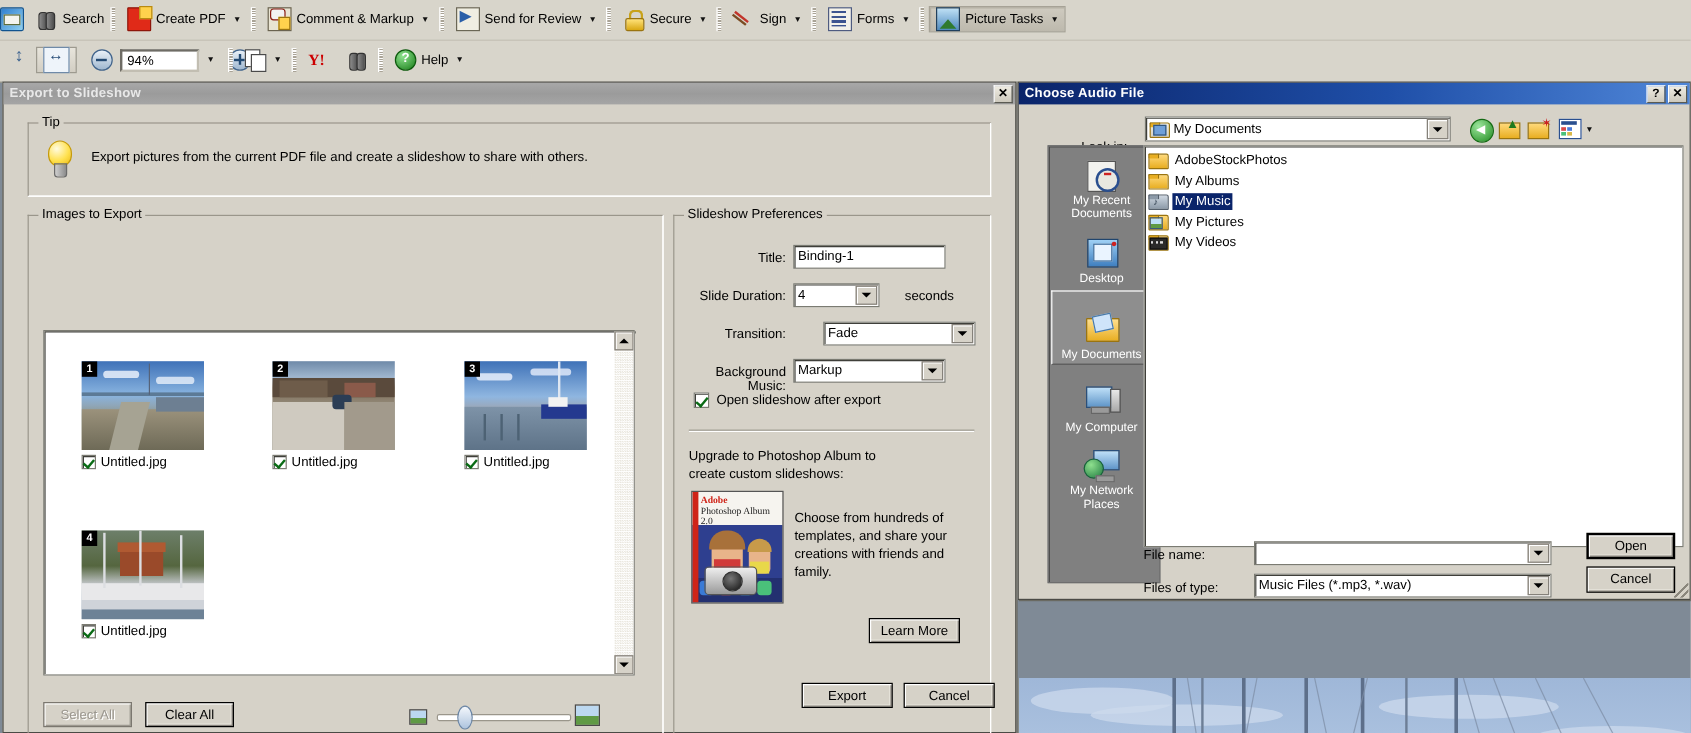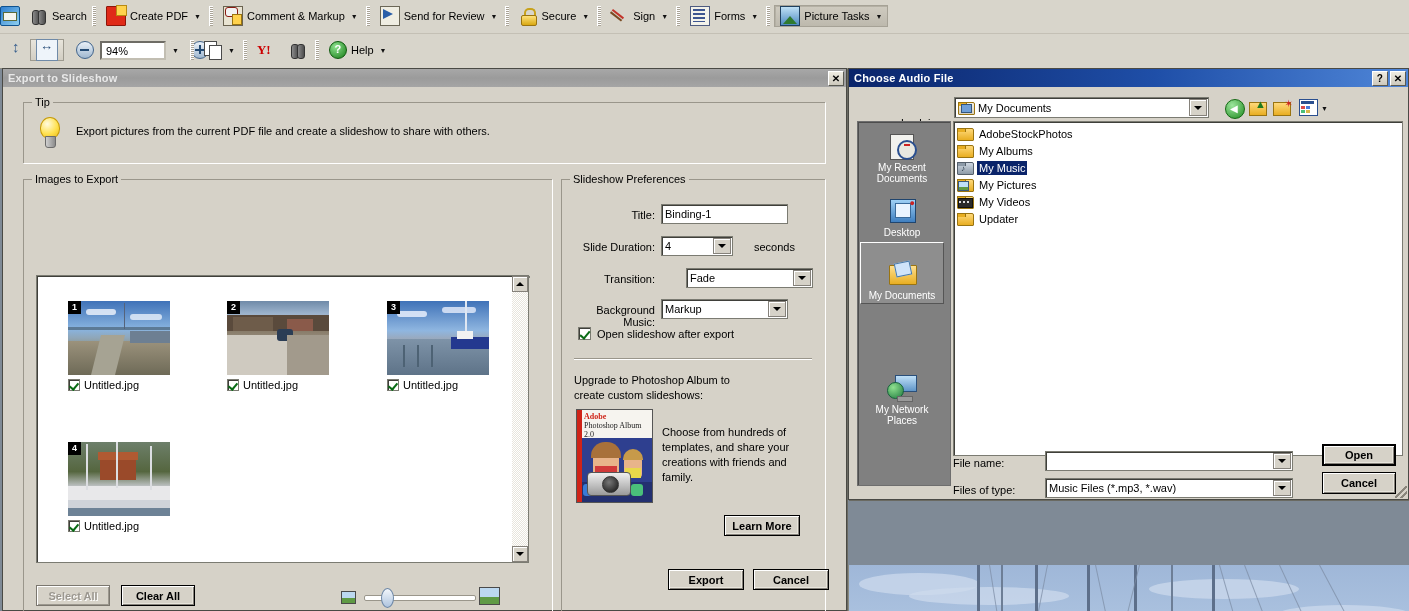--- a/index.html
+++ b/index.html
@@ -152,21 +152,20 @@
   .lbl.right { text-align: right; }
 
   .btn {
     position: absolute; box-sizing: border-box;
     background: #d6d2c8;
     border: 1px solid #000;
     box-shadow: inset 1px 1px 0 #fff, inset -1px -1px 0 #85817a, inset -2px -2px 0 #e8e5dc;
     font-size: 11px; text-align: left; color: #000;
     display: flex; align-items: center; justify-content: center;
     cursor: default;
-    font-weight: bold;
   }
   .btn.flat {
     border: 1px solid #7b776f;
     box-shadow: inset 1px 1px 0 #fff, inset -1px -1px 0 #9c988f;
   }
   .btn.disabled { color: #9b978f; text-shadow: 1px 1px 0 #fff; }
   .btn.default { border: 2px solid #000; }
 
   .textfield {
     position: absolute; box-sizing: border-box; background: #fff;
@@ -666,21 +665,21 @@
     </div>
     <div style="position:absolute;left:450px;top:30px;width:17px;height:15px;background:#fff;border:1px solid #2a4f8f;">
       <span style="position:absolute;left:1px;top:1px;width:13px;height:3px;background:#2a4f8f;"></span>
       <span style="position:absolute;left:1px;top:6px;width:4px;height:3px;background:#d84a4a;"></span>
       <span style="position:absolute;left:6px;top:6px;width:4px;height:3px;background:#4a7ad8;"></span>
       <span style="position:absolute;left:1px;top:10px;width:4px;height:3px;background:#4ac07a;"></span>
       <span style="position:absolute;left:6px;top:10px;width:4px;height:3px;background:#d8b84a;"></span>
     </div>
     <span class="caret" style="position:absolute;left:470px;top:36px;">▼</span>
 
-    <div class="places" style="left:8px; top:52px; width:92px; height:363px;">
+    <div class="places" style="left:24px; top:52px; width:92px; height:363px;">
       <div class="place" style="top:2px; height:62px;">
         <span class="pic">
           <span style="position:absolute;left:3px;top:2px;width:22px;height:24px;background:#f2f2ee;border:1px solid #555;"></span>
           <span style="position:absolute;left:10px;top:8px;width:16px;height:16px;border-radius:50%;background:#e8e8e0;border:2px solid #2a4f8f;"></span>
           <span style="position:absolute;left:17px;top:12px;width:6px;height:2px;background:#cc2222;"></span>
         </span>
         <span>My Recent Documents</span>
       </div>
       <div class="place" style="top:64px; height:54px;">
         <span class="pic">
@@ -689,20 +688,28 @@
           <span style="position:absolute;right:2px;top:1px;color:#cc2222;font-size:9px;">●</span>
         </span>
         <span>Desktop</span>
       </div>
       <div class="place sel" style="top:120px; height:62px;">
         <span class="pic">
           <span style="position:absolute;left:2px;bottom:3px;width:26px;height:18px;background:linear-gradient(180deg,#ffdf8e,#e8ae22);border:1px solid #9a7410;border-radius:1px;"></span>
           <span style="position:absolute;left:8px;top:2px;width:14px;height:12px;background:#cfe4fa;border:1px solid #4a7aa8;transform:rotate(-12deg);"></span>
         </span>
         <span>My Documents</span>
+      </div>
+      <div class="place" style="top:184px; height:58px;">
+        <span class="pic">
+          <span style="position:absolute;left:2px;top:1px;width:20px;height:16px;background:linear-gradient(180deg,#bfe0f8,#5f95c8);border:1px solid #2a4f7a;"></span>
+          <span style="position:absolute;left:22px;top:3px;width:7px;height:18px;background:linear-gradient(180deg,#e8e8e8,#a8a8a8);border:1px solid #555;"></span>
+          <span style="position:absolute;left:6px;top:18px;width:14px;height:4px;background:#9a9a9a;border:1px solid #666;"></span>
+        </span>
+        <span>My Computer</span>
       </div>
       <div class="place" style="top:244px; height:62px;">
         <span class="pic">
           <span style="position:absolute;left:8px;top:1px;width:20px;height:15px;background:linear-gradient(180deg,#bfe0f8,#5f95c8);border:1px solid #2a4f7a;"></span>
           <span style="position:absolute;left:0px;top:8px;width:15px;height:15px;border-radius:50%;background:radial-gradient(circle at 35% 30%,#8fe08f,#1f7a3f);border:1px solid #16603a;"></span>
           <span style="position:absolute;left:10px;bottom:0;width:14px;height:4px;background:#9a9a9a;border:1px solid #666;"></span>
         </span>
         <span>My Network Places</span>
       </div>
     </div>
@@ -740,27 +747,20 @@
       </div>
       <div class="fileitem">
         <span class="folder-ico">
           <span class="f"></span>
             <span class="tab"></span>
           <span style="position:absolute;left:1px;bottom:1px;width:13px;height:8px;background:#2a2a2a;border:1px solid #111;"></span>
           <span style="position:absolute;left:2px;bottom:6px;width:11px;height:2px;background-image:repeating-linear-gradient(90deg,#ddd 0 2px,transparent 2px 4px);"></span>
         </span>
         <span class="name">My Videos</span>
       </div>
-      <div class="fileitem">
-        <span class="folder-ico">
-            <span class="f"></span>
-            <span class="tab"></span>
-          </span>
-        <span class="name">Updater</span>
-      </div>
     </div>
 
     <span class="lbl" style="left:104px; top:388px;">File name:</span>
     <div class="combo" style="left:196px; top:382px; width:248px; height:20px;">
       <span></span>
       <span class="arrowbtn">
           <span class="arrow-d"></span>
         </span>
     </div>
     <span class="lbl" style="left:104px; top:415px;">Files of type:</span>

